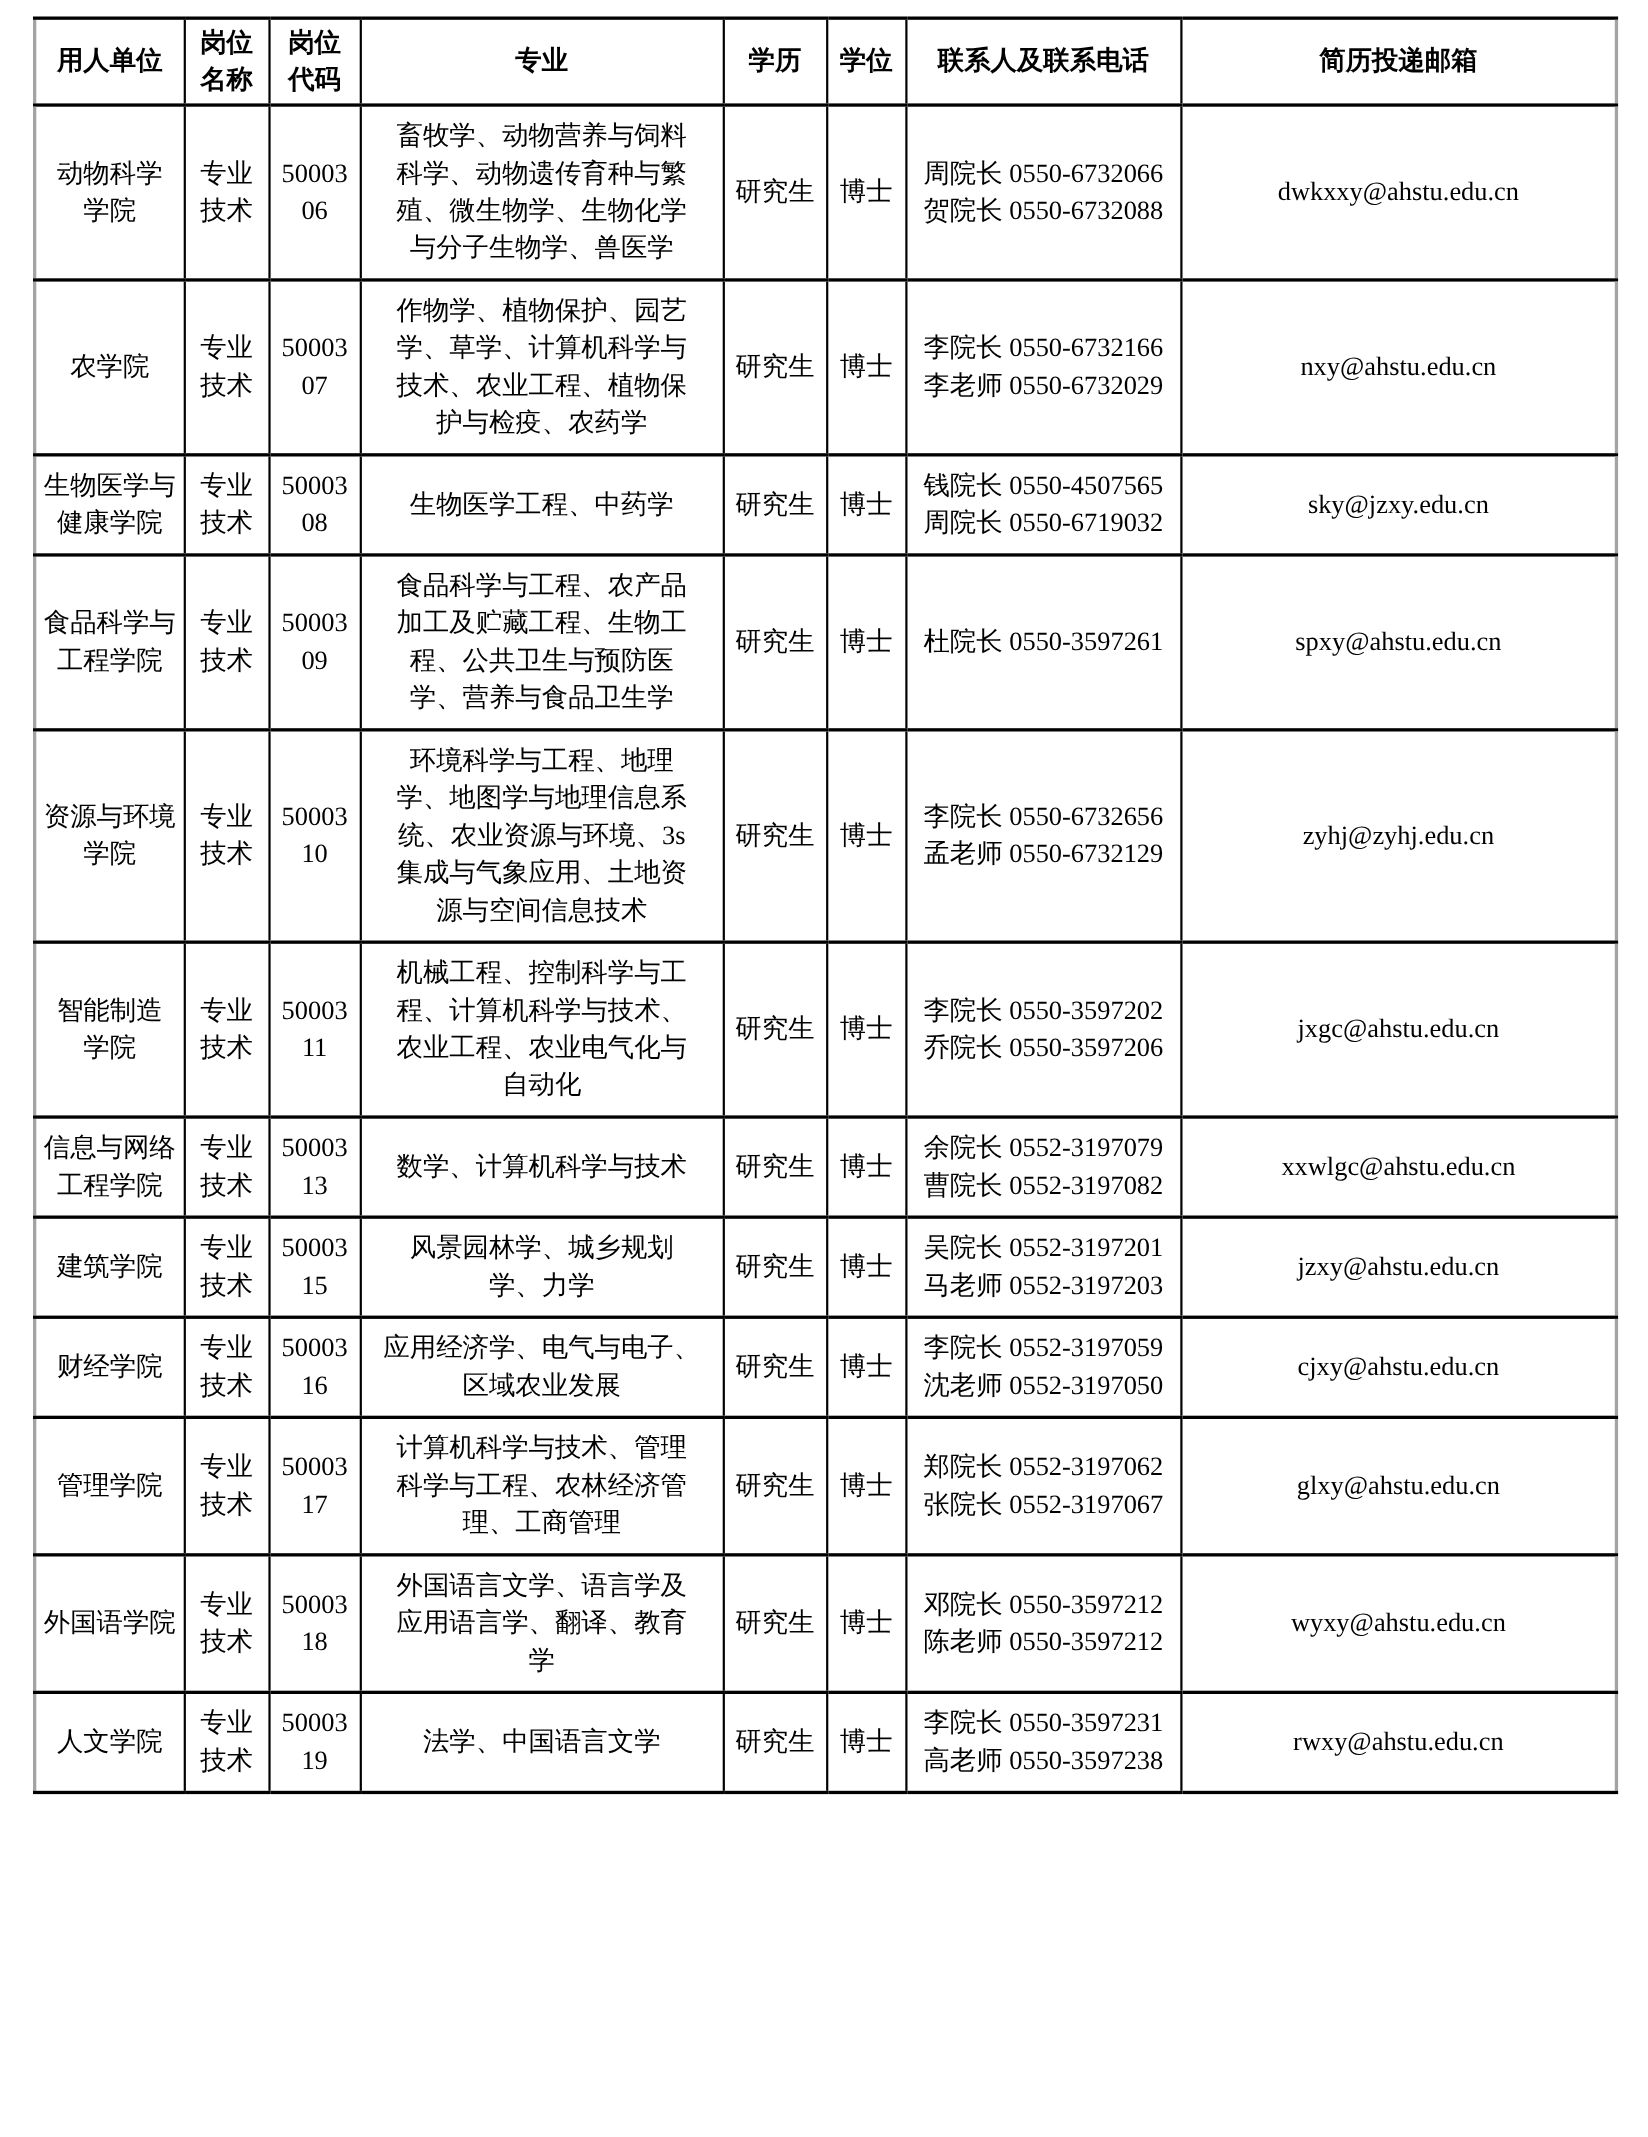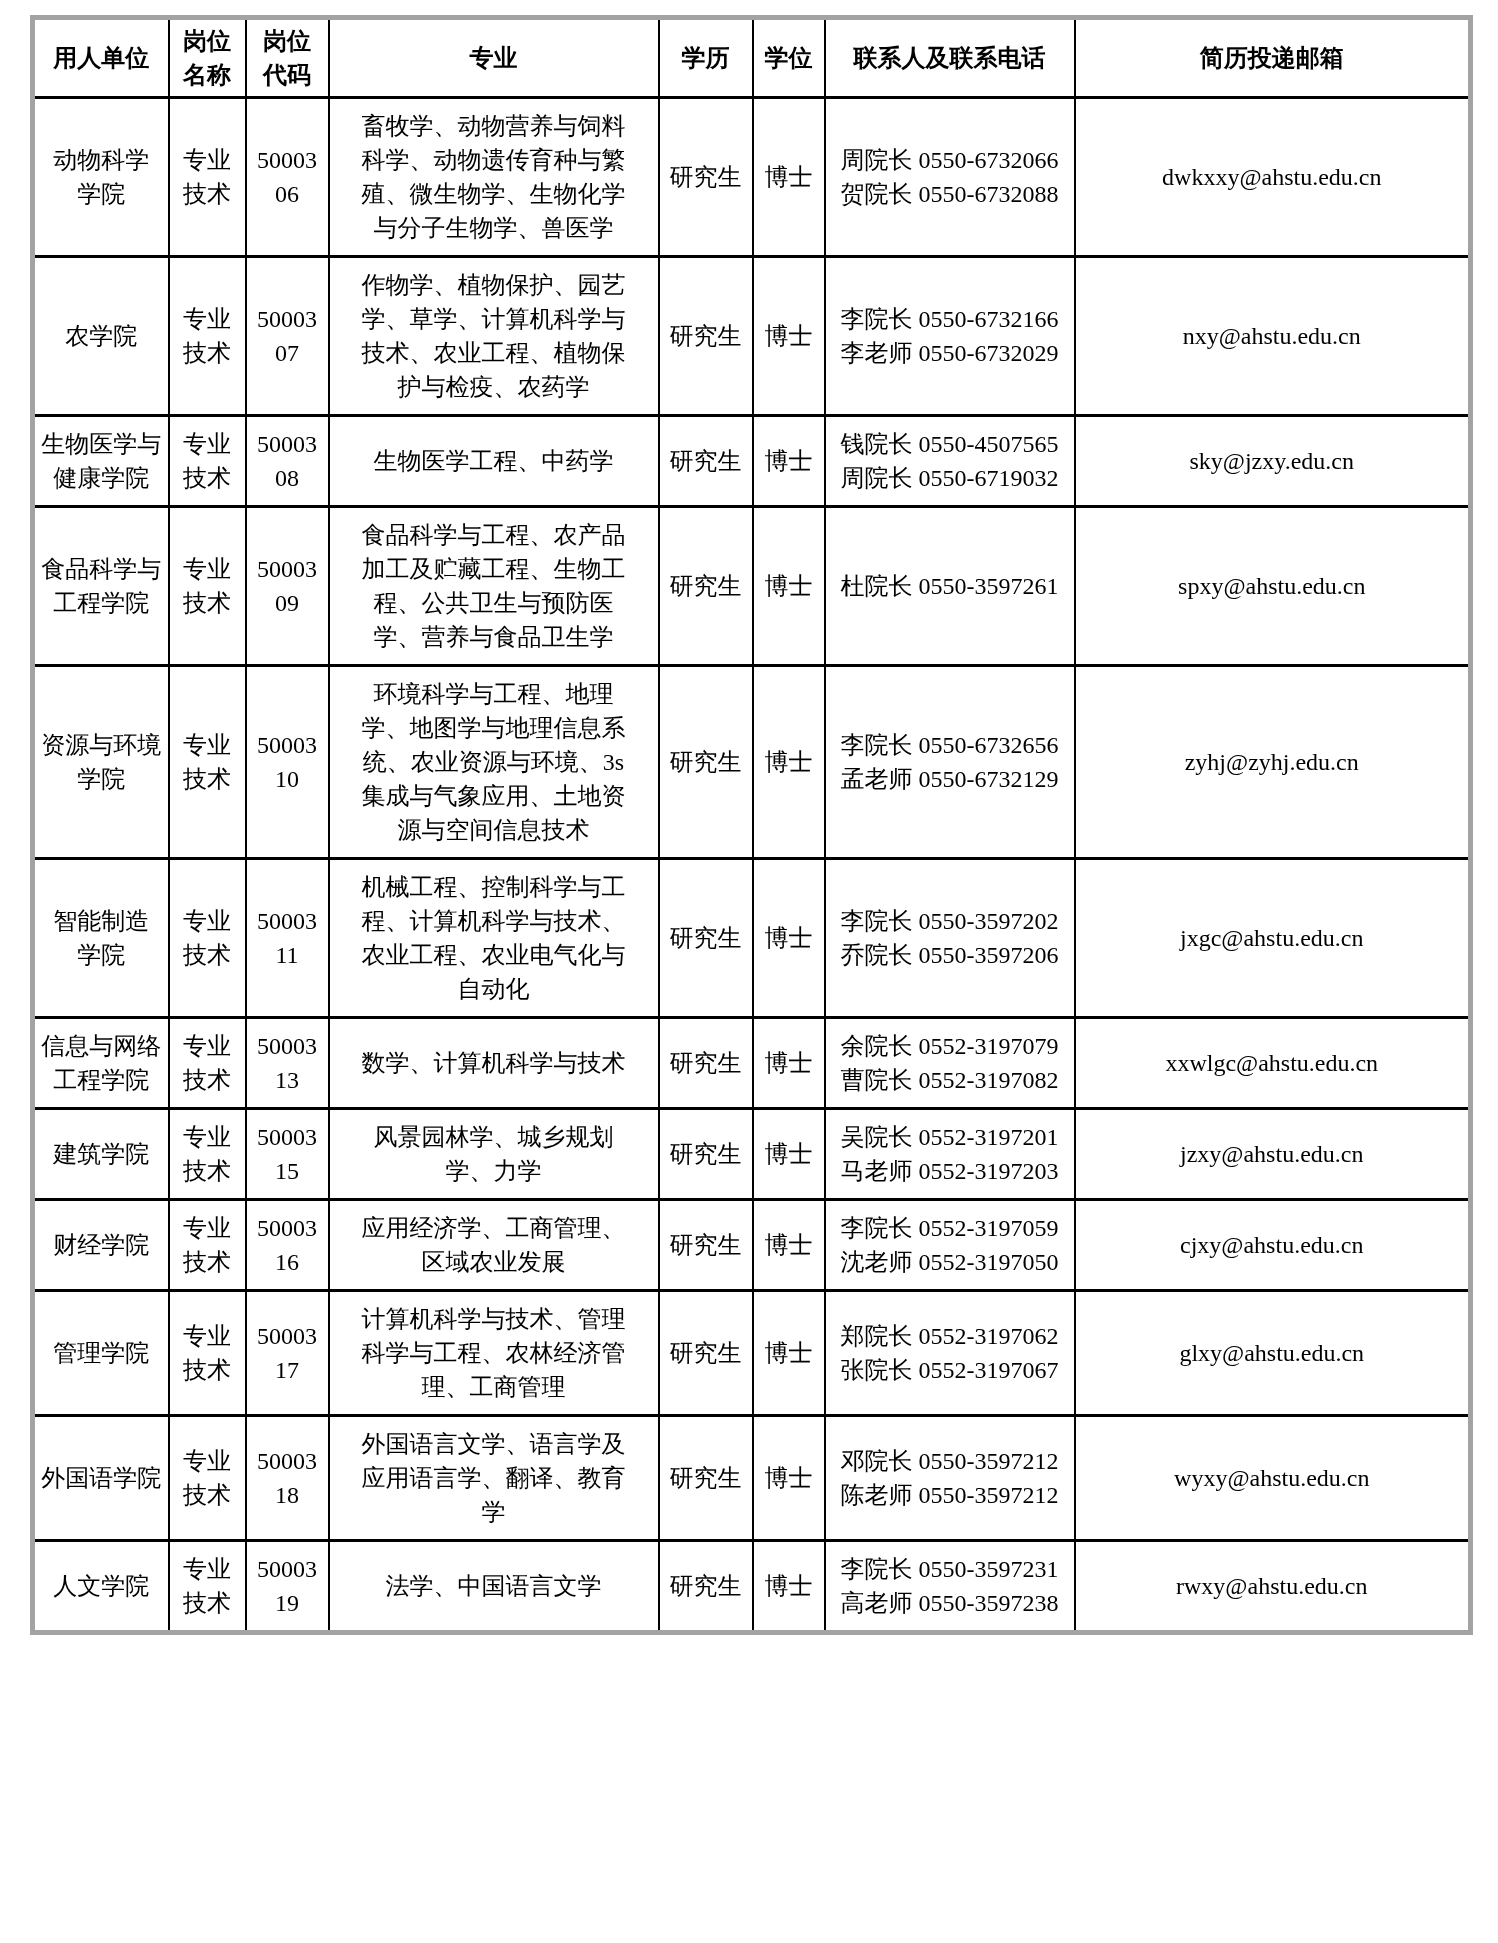--- a/index.html
+++ b/index.html
@@ -30,21 +30,21 @@
     border-bottom: 3px solid #000;
     text-align: center;
     vertical-align: middle;
     font-size: 24px;
     line-height: 34px;
     padding: 10px 6px;
     white-space: pre-line;
     word-break: break-all;
     overflow: hidden;
   }
-  table.recruit { border: 5px solid #a3a3a3; font-family: Liberation Serif, serif; }
+  table.recruit { border: 3px solid #a3a3a3; font-family: Liberation Serif, serif; }
   table.recruit th {
     font-weight: bold;
     padding: 4px 4px;
   }
   col.c-unit    { width: 136px; }
   col.c-post    { width: 77px; }
   col.c-code    { width: 83px; }
   col.c-majors  { width: 330px; }
   col.c-edu     { width: 94px; }
   col.c-degree  { width: 72px; }
@@ -207,21 +207,21 @@
     <td>吴院长 0552-3197201
 马老师 0552-3197203</td>
     <td class="cell-email">jzxy@ahstu.edu.cn</td>
   </tr>
         <tr>
     <td>财经学院</td>
     <td>专业
 技术</td>
     <td>50003
 16</td>
-    <td>应用经济学、工商管理、
+    <td>应用经济学、电气与电子、
 区域农业发展</td>
     <td>研究生</td>
     <td>博士</td>
     <td>李院长 0552-3197059
 沈老师 0552-3197050</td>
     <td class="cell-email">cjxy@ahstu.edu.cn</td>
   </tr>
         <tr>
     <td>管理学院</td>
     <td>专业

